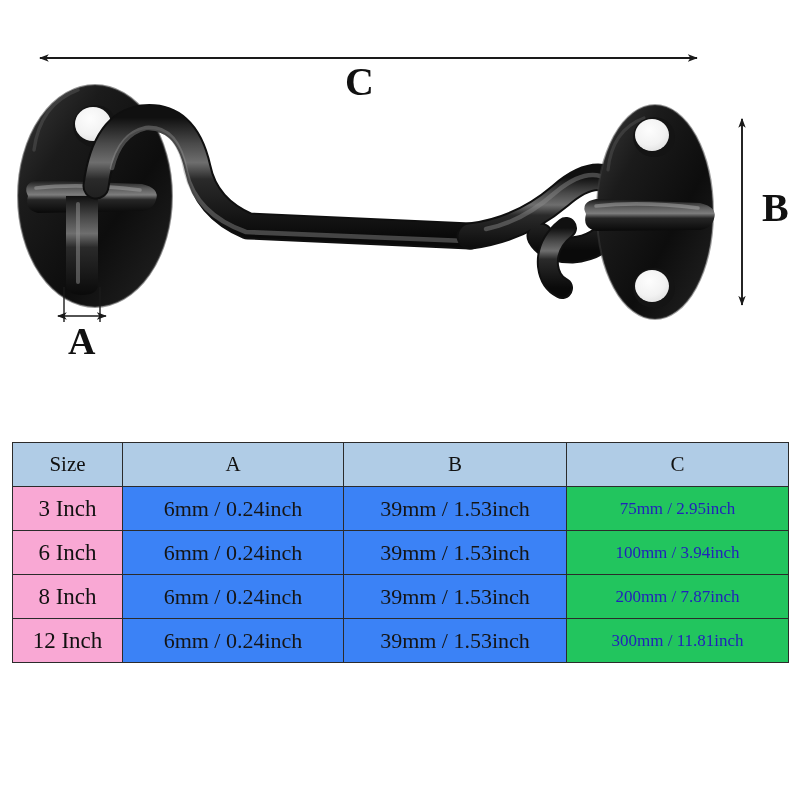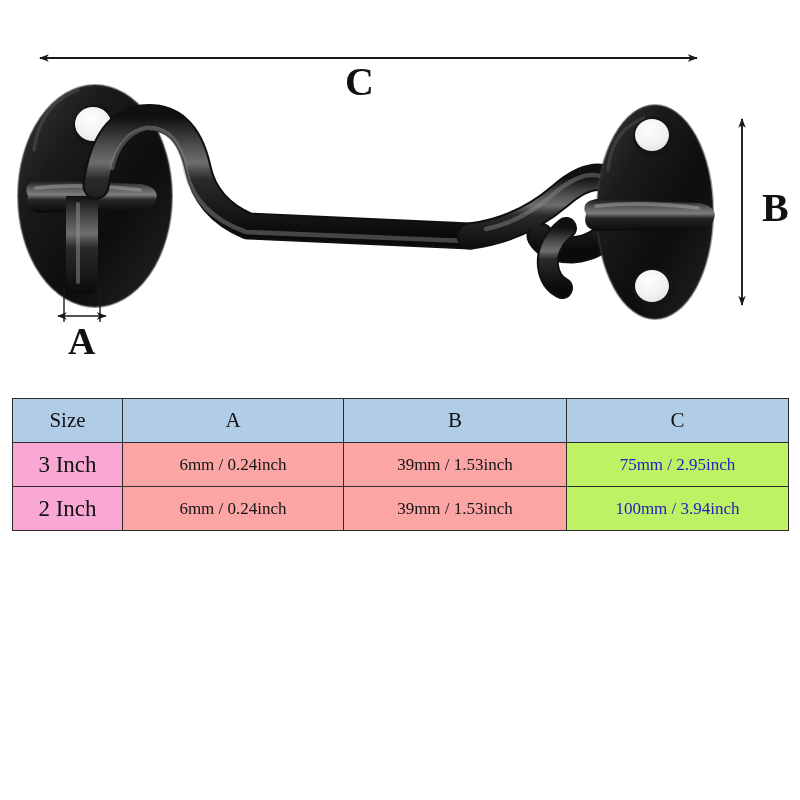--- a/index.html
+++ b/index.html
@@ -40,20 +40,21 @@
   
   #spec-table-wrap {
     position: absolute;
     left: 12px; top: 398px;
     width: 776px;
   }
   table#spec-table {
     border-collapse: collapse;
     width: 776px;
     table-layout: fixed;
+    margin-top: 44px;
   }
   table#spec-table td, table#spec-table th {
     border: 1.6px solid #2b2b2b;
     text-align: center;
     vertical-align: middle;
     padding: 0;
     height: 44px;
     font-weight: normal;
   }
   col.c-size { width: 110px; }
@@ -65,26 +66,26 @@
     background: #b0cce6;
     font-size: 21px;
     color: #111111;
   }
   td.size-cell {
     background: #f9a8d4;
     font-size: 23px;
     color: #111111;
   }
   td.val {
-    background: #fca5a5;
-    font-size: 17px;
+    background: #3b82f6;
+    font-size: 22px;
     color: #151515;
   }
   td.val-c {
-    background: #bef264;
+    background: #22c55e;
     font-size: 17px;
     color: #2222bb;
   }
 </style>
 </head>
 <body>
 
 <div id="page">
 
   <div id="diagram">
@@ -228,22 +229,34 @@
         </tr>
       </thead>
       <tbody id="table-body">
         <tr>
           <td class="size-cell">3 Inch</td>
           <td class="val">6mm / 0.24inch</td>
           <td class="val">39mm / 1.53inch</td>
           <td class="val-c">75mm / 2.95inch</td>
         </tr>
         <tr>
-          <td class="size-cell">2 Inch</td>
+          <td class="size-cell">6 Inch</td>
           <td class="val">6mm / 0.24inch</td>
           <td class="val">39mm / 1.53inch</td>
           <td class="val-c">100mm / 3.94inch</td>
+        </tr>
+        <tr>
+          <td class="size-cell">8 Inch</td>
+          <td class="val">6mm / 0.24inch</td>
+          <td class="val">39mm / 1.53inch</td>
+          <td class="val-c">200mm / 7.87inch</td>
+        </tr>
+        <tr>
+          <td class="size-cell">12 Inch</td>
+          <td class="val">6mm / 0.24inch</td>
+          <td class="val">39mm / 1.53inch</td>
+          <td class="val-c">300mm / 11.81inch</td>
         </tr>
       </tbody>
     </table>
   </div>
 
 </div>
 
 </body></html>

